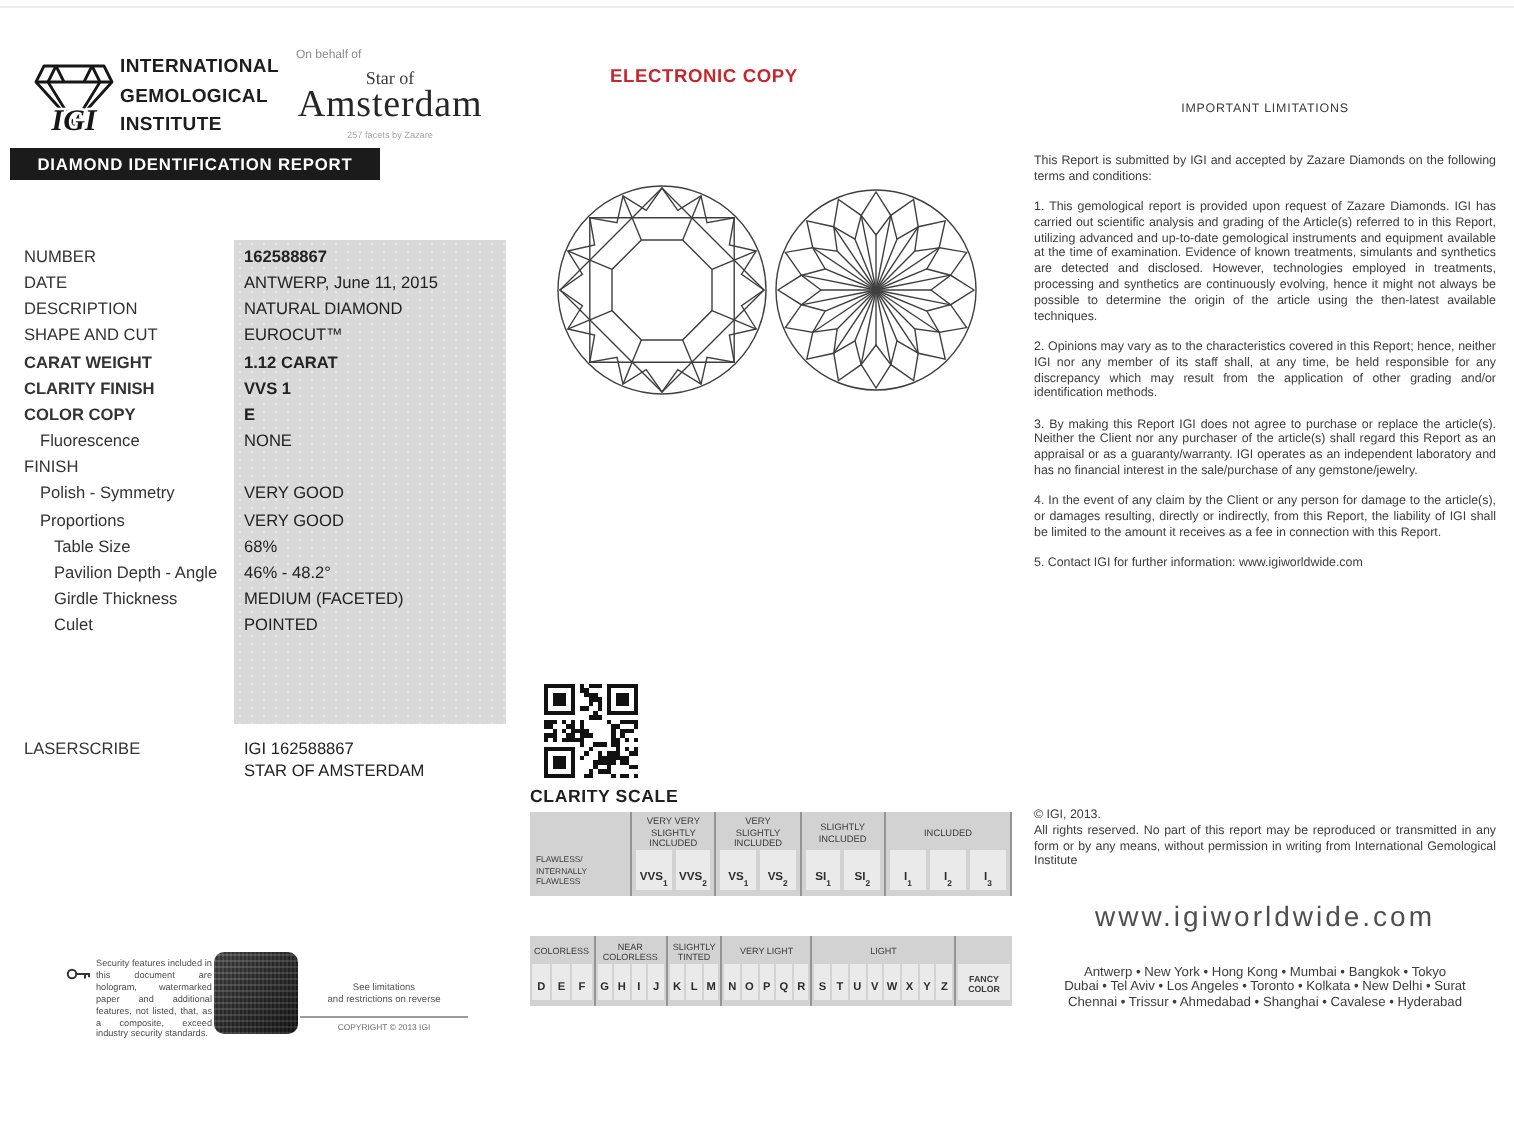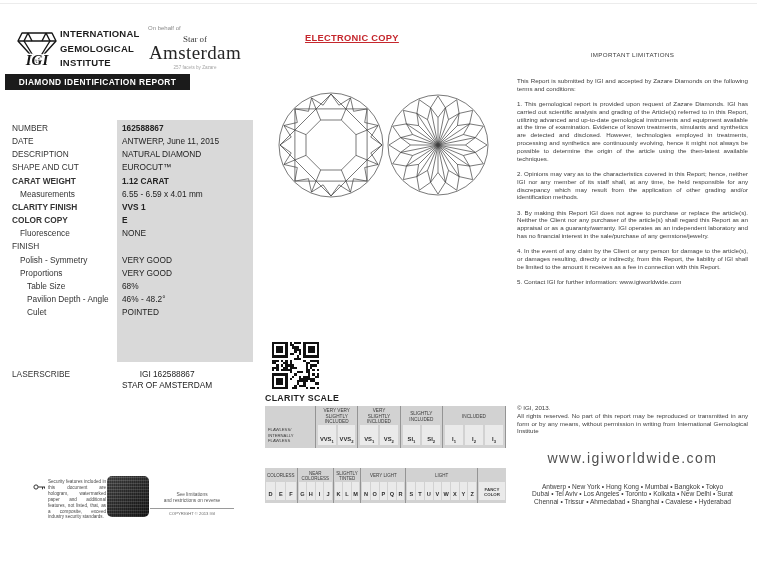--- a/index.html
+++ b/index.html
@@ -31,21 +31,21 @@
      background-size:6px 4px,4px 6px;}
   .fields-list{position:absolute;left:12px;top:122px;width:242px;font-size:8.3px;line-height:13.15px;}
   .field-row{display:flex;}
   .f-label{width:103px;flex:none;color:#333;}
   .f-label.ind1{padding-left:8px;width:95px;}
   .f-label.ind2{padding-left:15px;width:88px;}
   .f-value{margin-left:7px;color:#222;}
   .b{font-weight:bold;}
   .laserscribe-row{position:absolute;left:12px;top:369px;display:flex;font-size:8.3px;line-height:10.6px;}
   .laserscribe-row .f-label{width:103px;}
-  .laserscribe-row .f-value{margin-left:7px;text-align:center;}
+  .laserscribe-row .f-value{margin-left:7px;}
 
   
   .qr{position:absolute;left:272px;top:342px;}
 
   
   .scale-title{position:absolute;font-size:8.8px;font-weight:bold;letter-spacing:.3px;color:#1f1f1f;}
   #clarity-title{left:265px;top:393px;}
   #color-title{left:265px;top:478px;}
   .scale-table{position:absolute;left:265px;background:#d2d2d2;display:flex;color:#3a3a3a;}
   #cl-table{top:406px;width:241px;height:42px;}
@@ -119,21 +119,21 @@
     <div>GEMOLOGICAL</div>
     <div>INSTITUTE</div>
   </div>
   <div class="behalf">
     <div class="on-behalf">On behalf of</div>
     <div class="star-of">Star of</div>
     <div class="amsterdam">Amsterdam</div>
     <div class="brand-sub">257 facets by Zazare</div>
   </div>
   <div class="report-bar" style="background: rgb(27, 27, 27);">DIAMOND IDENTIFICATION REPORT</div>
-  <div class="electronic-copy" style="color: rgb(197, 39, 45); text-decoration: underline;">ELECTRONIC COPY</div>
+  <div class="electronic-copy" style="color: rgb(197, 39, 45);">ELECTRONIC COPY</div>
 
   <svg class="diagrams" id="diagrams" width="240" height="125" viewBox="0 0 240 125">
       <circle cx="61" cy="62" r="52" fill="none" stroke="#3f3f3f" stroke-width="0.7"></circle>
       <polygon points="112.0,62.0 61.0,11.0 10.0,62.0 61.0,113.0" fill="none" stroke="#3f3f3f" stroke-width="0.7"></polygon>
       <polygon points="97.1,25.9 24.9,25.9 24.9,98.1 97.1,98.1" fill="none" stroke="#3f3f3f" stroke-width="0.7"></polygon>
       <polygon points="86.0,51.7 71.3,37.0 50.7,37.0 36.0,51.7 36.0,72.3 50.7,87.0 71.3,87.0 86.0,72.3" fill="none" stroke="#3f3f3f" stroke-width="0.7"></polygon>
       <polygon points="112.0,62.0 100.8,54.1 108.1,42.5 94.7,39.5 97.1,25.9 83.5,28.3 80.5,14.9 68.9,22.2 61.0,11.0 53.1,22.2 41.5,14.9 38.5,28.3 24.9,25.9 27.3,39.5 13.9,42.5 21.2,54.1 10.0,62.0 21.2,69.9 13.9,81.5 27.3,84.5 24.9,98.1 38.5,95.7 41.5,109.1 53.1,101.8 61.0,113.0 68.9,101.8 80.5,109.1 83.5,95.7 97.1,98.1 94.7,84.5 108.1,81.5 100.8,69.9" fill="none" stroke="#3f3f3f" stroke-width="0.7"></polygon>
       <line x1="85.98170255910519" y1="51.652239988847974" x2="108.11785615807563" y2="42.48314494938042" fill="none" stroke="#3f3f3f" stroke-width="0.7"></line>
       <line x1="71.34776001115203" y1="37.01829744089481" x2="80.51685505061958" y2="14.882143841924375" fill="none" stroke="#3f3f3f" stroke-width="0.7"></line>
       <line x1="50.652239988847974" y1="37.01829744089481" x2="41.483144949380424" y2="14.882143841924375" fill="none" stroke="#3f3f3f" stroke-width="0.7"></line>
@@ -196,24 +196,20 @@
       </div>
       <div class="field-row">
         <div class="f-label">SHAPE AND CUT</div>
         <div class="f-value">EUROCUT™</div>
       </div>
       <div class="field-row">
         <div class="f-label b">CARAT WEIGHT</div>
         <div class="f-value b">1.12 CARAT</div>
       </div>
       <div class="field-row">
-        <div class="f-label ind1">Measurements</div>
-        <div class="f-value">6.55 - 6.59 x 4.01 mm</div>
-      </div>
-      <div class="field-row">
         <div class="f-label b">CLARITY FINISH</div>
         <div class="f-value b">VVS 1</div>
       </div>
       <div class="field-row">
         <div class="f-label b">COLOR COPY</div>
         <div class="f-value b">E</div>
       </div>
       <div class="field-row">
         <div class="f-label ind1">Fluorescence</div>
         <div class="f-value">NONE</div>
@@ -230,20 +226,24 @@
         <div class="f-label ind1">Proportions</div>
         <div class="f-value">VERY GOOD</div>
       </div>
       <div class="field-row">
         <div class="f-label ind2">Table Size</div>
         <div class="f-value">68%</div>
       </div>
       <div class="field-row">
         <div class="f-label ind2">Pavilion Depth - Angle</div>
         <div class="f-value">46% - 48.2°</div>
+      </div>
+      <div class="field-row">
+        <div class="f-label ind2">Girdle Thickness</div>
+        <div class="f-value">MEDIUM (FACETED)</div>
       </div>
       <div class="field-row">
         <div class="f-label ind2">Culet</div>
         <div class="f-value">POINTED</div>
       </div>
     </div>
   <div class="laserscribe-row">
     <div class="f-label">LASERSCRIBE</div>
     <div class="f-value">
       <div>IGI 162588867</div>

